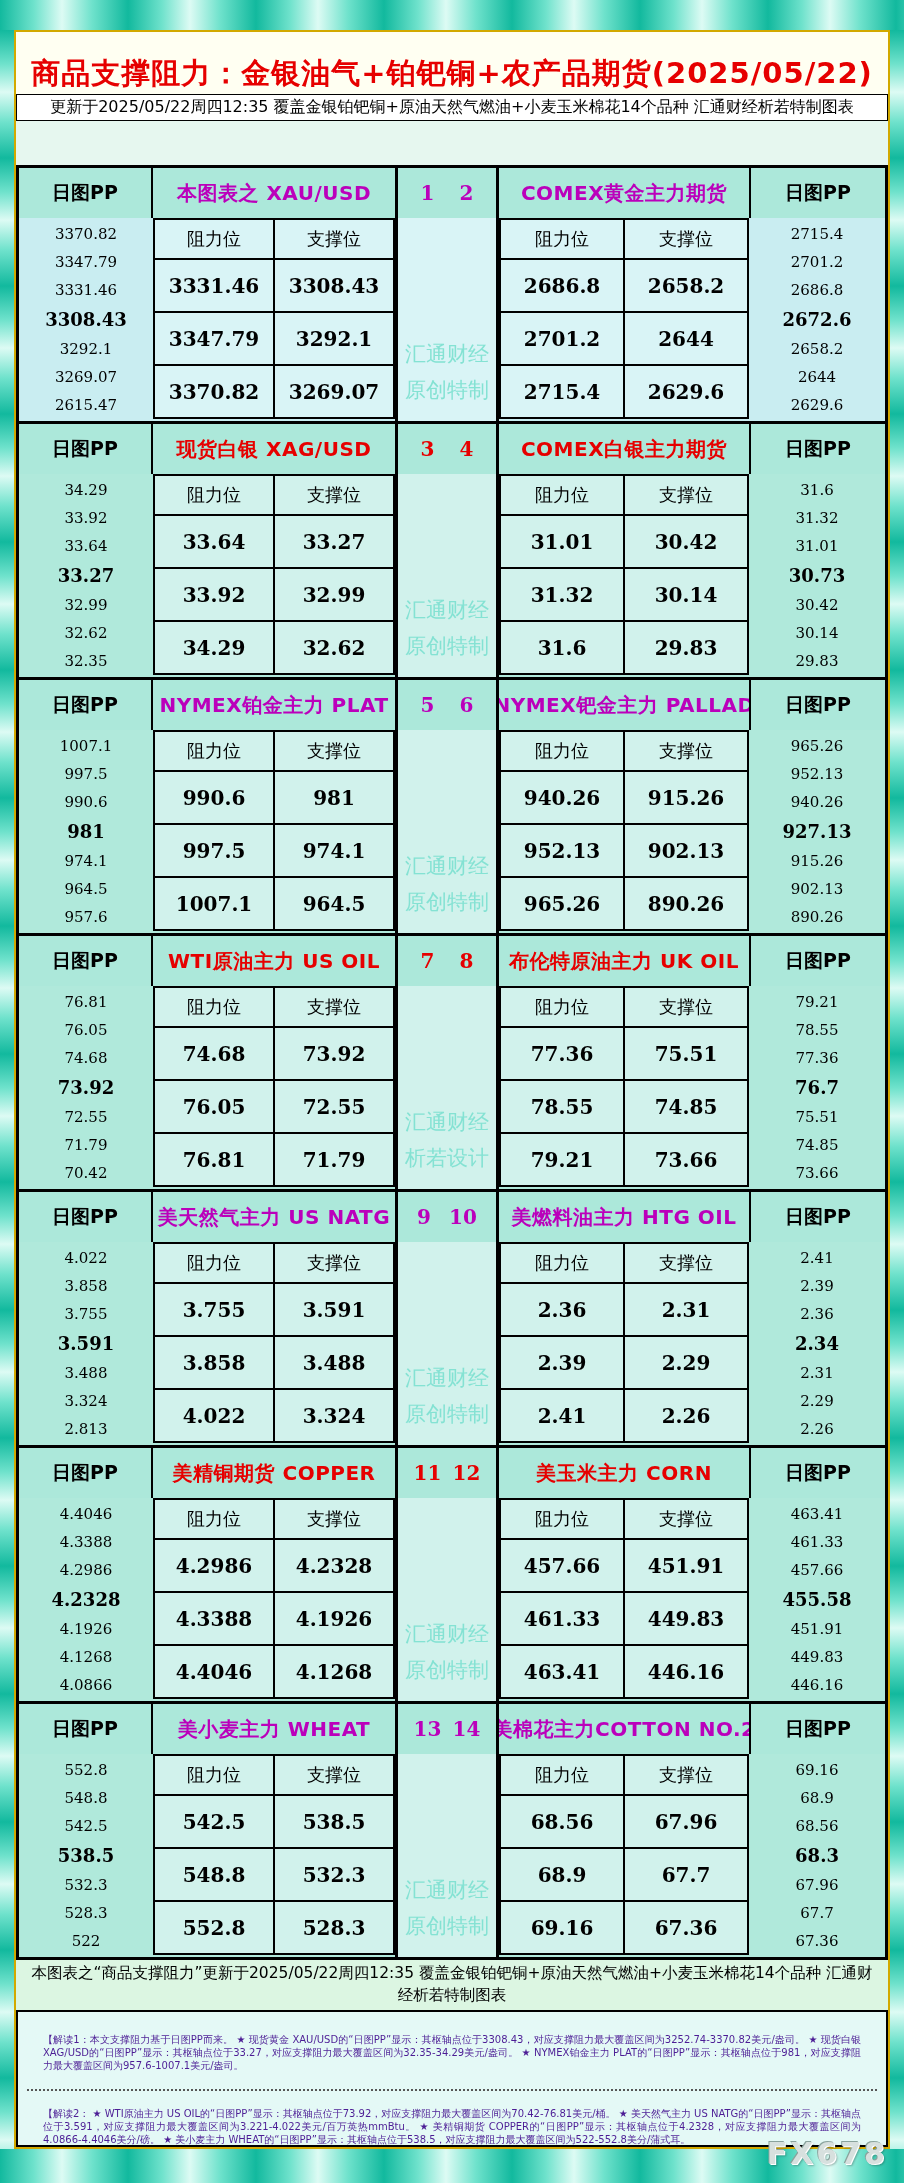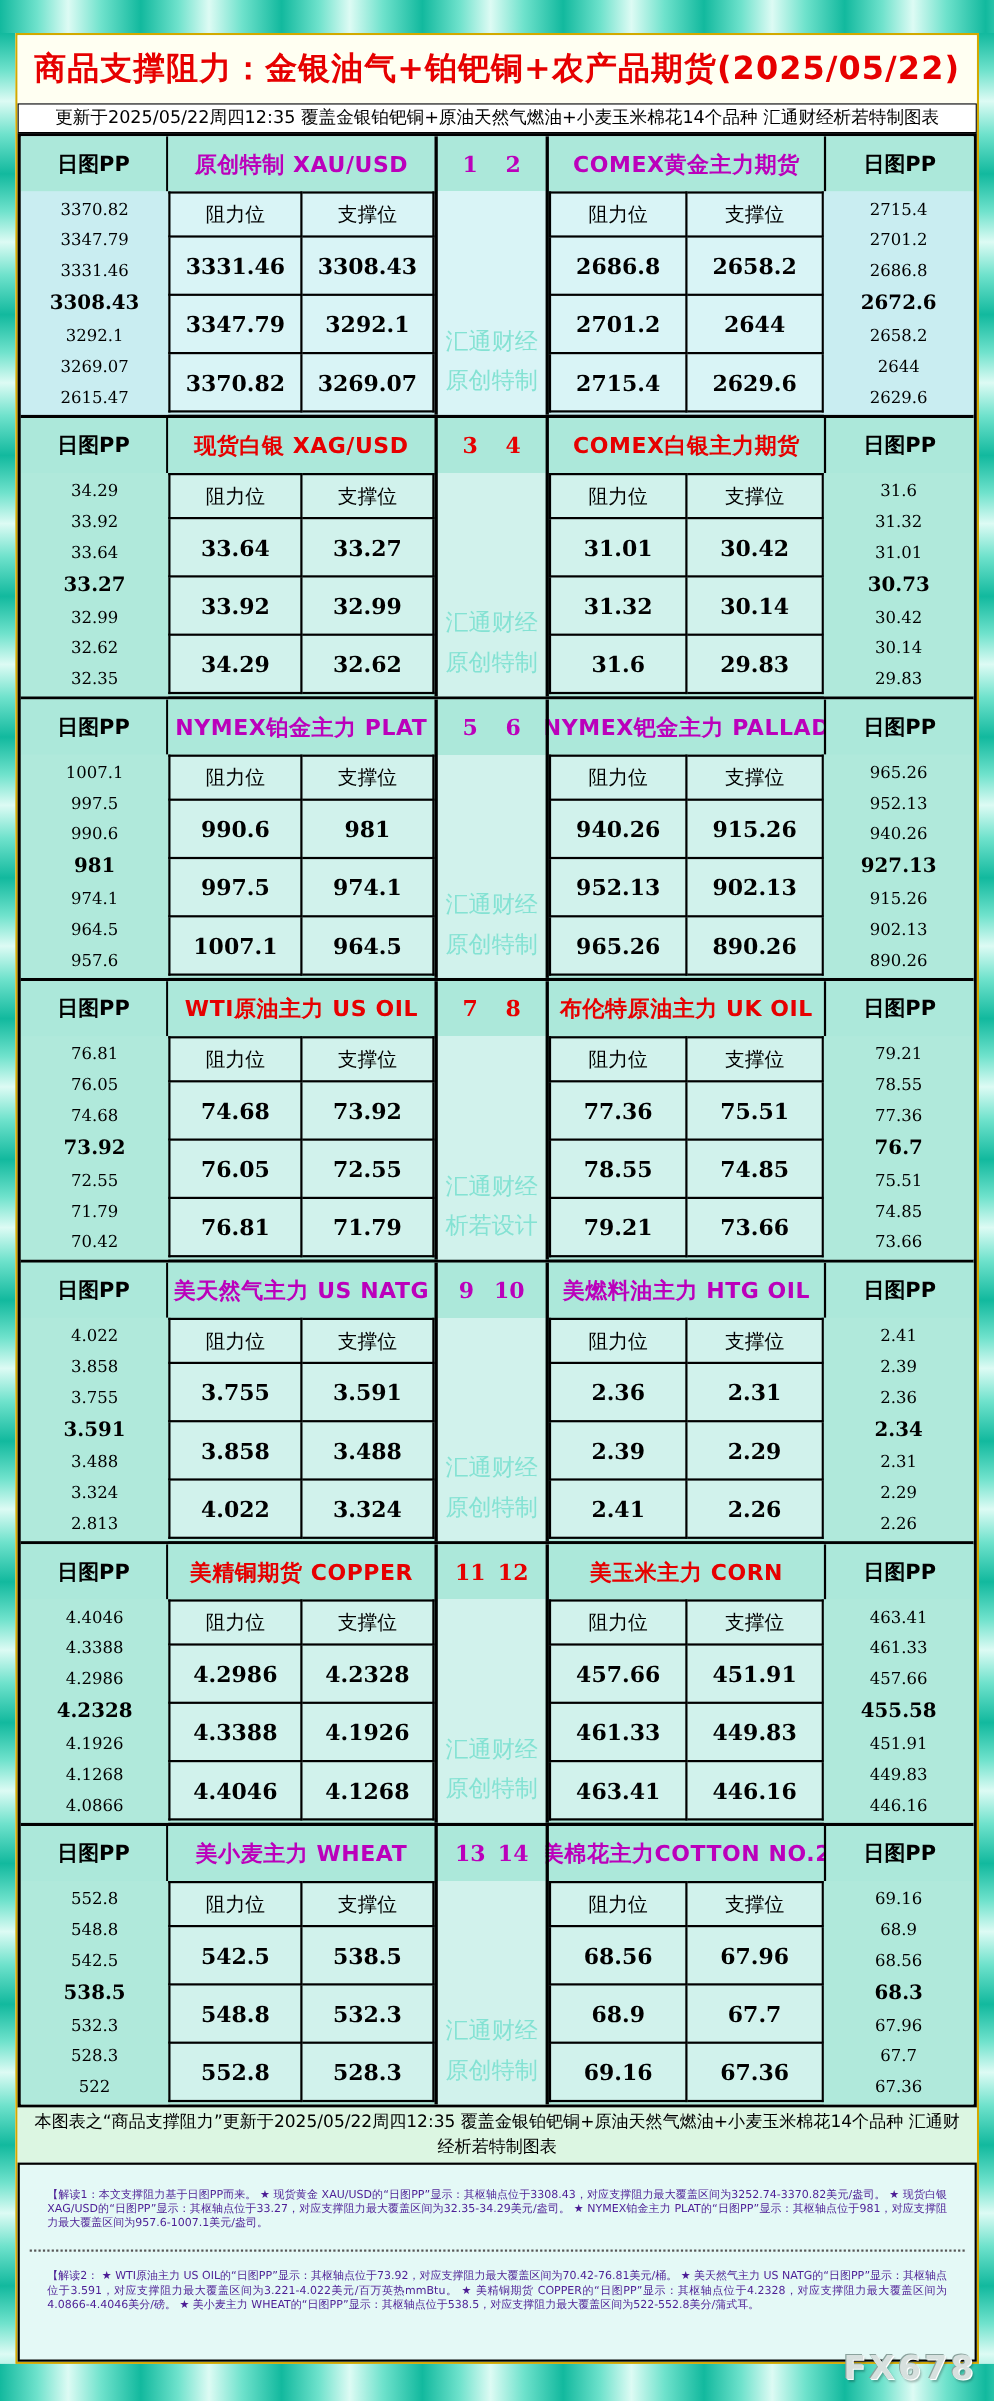--- a/index.html
+++ b/index.html
@@ -13,28 +13,28 @@
   .tile-bottom{bottom:0;height:34px;}
   .tile-v{position:absolute;top:30px;bottom:34px;width:14px;
     background:repeating-linear-gradient(180deg,#12b99e 0px,#6fe2cc 34px,#ddfbf4 62px,#6fe2cc 92px,#12b99e 128px);}
   .tile-left{left:0;}
   .tile-right{right:0;}
 
   
   .frame{position:absolute;left:14px;top:30px;right:14px;bottom:34px;
     border:2px solid #d2a900;background:#e6f7ef;display:flex;flex-direction:column;}
 
-  .titlebar{height:62px;background:#fffff2;display:flex;align-items:center;justify-content:center;}
+  .titlebar{height:62px;background:#fffff2;display:flex;align-items:flex-end;justify-content:center;}
   .titlebar .t{color:#e60000;font-size:29px;font-weight:bold;letter-spacing:1px;}
 
   .subbar{height:25px;background:#ffffff;border:1px solid #000;display:flex;align-items:center;justify-content:center;}
   .subbar .s{font-size:16px;color:#000;white-space:nowrap;}
 
   
-  #blocks{border:3px solid #000;}
+  #blocks{border:3px solid #000;margin-top:44px;}
   .block{height:253px;border-bottom:3px solid #000;display:grid;
     grid-template-columns:134px 242px 104px 250px 1fr;
     grid-template-rows:50px 203px;
     --bodybg:#b0e9db; --cellbg:#d1f2ec; --accent:#bb00bb;
     background:var(--bodybg);}
   .block:last-child{border-bottom:none;}
   .block.b0{--bodybg:#c9edf1;--cellbg:#d9f4f6;}
 
   .hcell{background:#ace8da;display:flex;align-items:center;justify-content:center;}
   .pp-h{font-size:19px;font-weight:bold;color:#000;}
@@ -91,21 +91,21 @@
     <div class="titlebar">
       <div class="t">商品支撑阻力：金银油气+铂钯铜+农产品期货(2025/05/22)</div>
     </div>
     <div class="subbar">
       <div class="s">更新于2025/05/22周四12:35  覆盖金银铂钯铜+原油天然气燃油+小麦玉米棉花14个品种  汇通财经析若特制图表</div>
     </div>
 
     <div id="blocks">
   <div class="block b0" style="--accent: #bb00bb;">
     <div class="hcell pp-h l">日图PP</div>
-    <div class="hcell inst l">原创特制 XAU/USD</div>
+    <div class="hcell inst l">本图表之 XAU/USD</div>
     <div class="mid">
       <div class="nums">
         <span>1</span>
         <span>2</span>
       </div>
       <div class="wm">
         <div>汇通财经</div>
         <div>原创特制</div>
       </div>
     </div>

